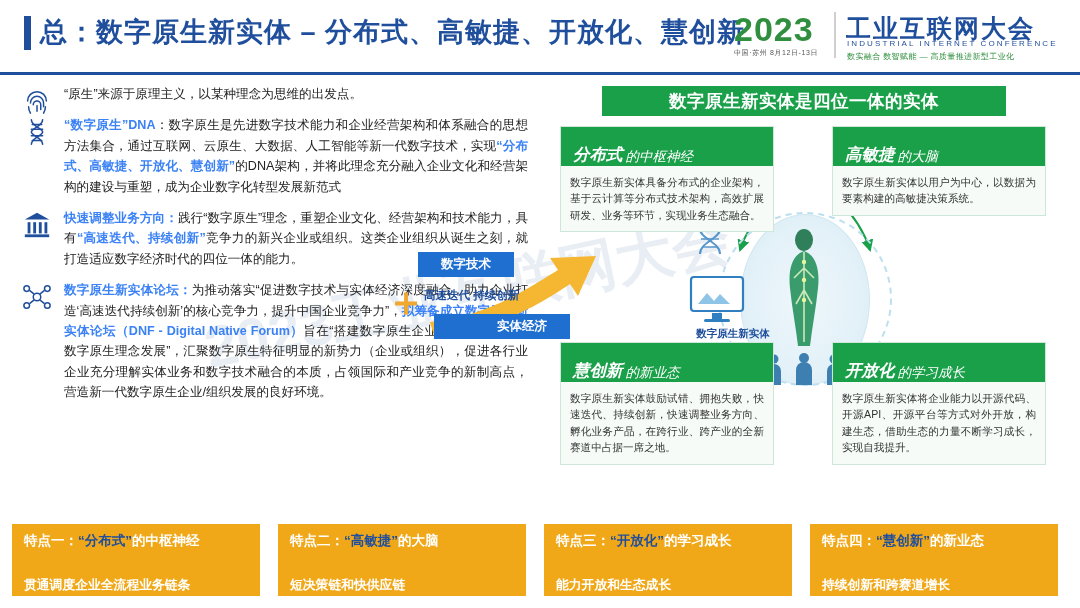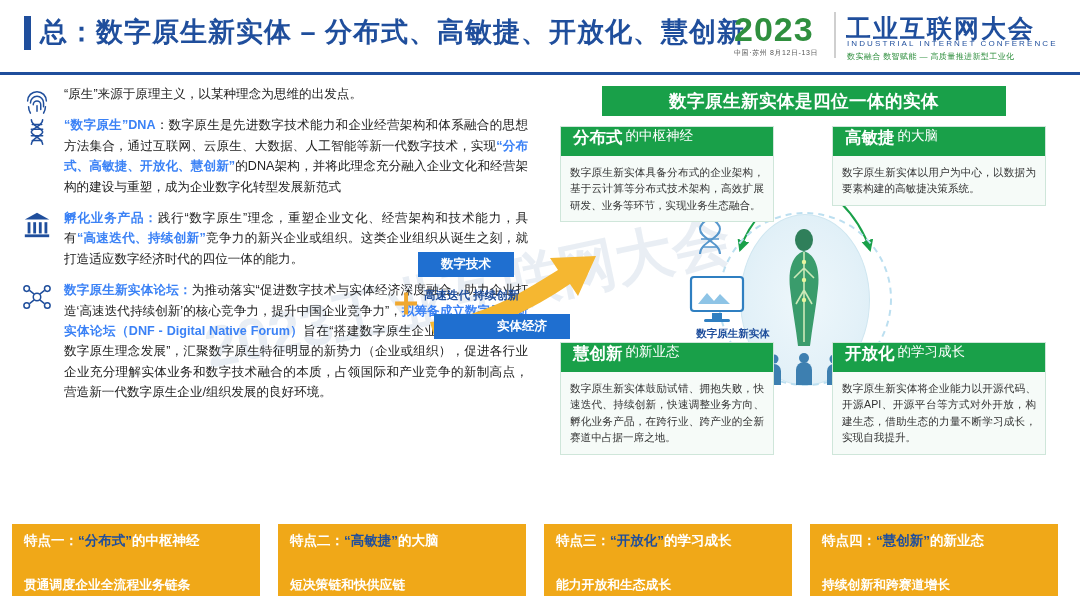--- a/index.html
+++ b/index.html
@@ -89,23 +89,24 @@
     position:absolute;left:62px;top:2px;width:404px;height:30px;
     background:#1f9d55;background:#19a049;
     color:#fff;font-size:17.5px;font-weight:bold;
     display:flex;align-items:center;justify-content:center;
     letter-spacing:.5px;
   }
   .quad{
     position:absolute;width:212px;border:1px solid #cfe6da;background:#f6fbf8;
   }
   .quad .qhead{
-    height:29px;background:#19a049;color:#fff;
-    display:flex;align-items:flex-start;padding-left:12px;
+    height:39px;background:#19a049;color:#fff;
+    display:flex;align-items:flex-end;padding-left:12px;
     font-size:15px;
+    font-style:italic;
   }
   .quad .qhead .kw{font-weight:bold;font-size:16.5px;}
   .quad .qhead .sfx{font-weight:normal;font-size:13.5px;margin-left:3px;}
   .quad .qbody{
     padding:8px 9px 8px 9px;
     font-size:10.6px;line-height:1.55;color:#333;text-align:justify;
   }
   #quad-tl{left:20px;top:42px;}
   #quad-tr{left:292px;top:42px;}
   #quad-bl{left:20px;top:258px;}
@@ -219,21 +220,21 @@
       <svg viewBox="0 0 32 32" fill="#1f4e9c">
         <path d="M16 3 3 10h26L16 3z"></path>
         <rect x="6" y="13" width="3" height="12"></rect>
           <rect x="12" y="13" width="3" height="12"></rect>
         <rect x="18" y="13" width="3" height="12"></rect>
           <rect x="24" y="13" width="3" height="12"></rect>
         <rect x="3" y="26" width="26" height="3"></rect>
       </svg>
     </span>
     <div class="ptext">
-      <b class="blue">孵化业务产品：</b>践行“数字原生”理念，重塑企业文化、经营架构和技术能力，具有<b class="blue">“高速迭代、持续创新”</b>竞争力的新兴企业或组织。这类企业组织从诞生之刻，就打造适应数字经济时代的四位一体的能力。
+      <b class="blue">快速调整业务方向：</b>践行“数字原生”理念，重塑企业文化、经营架构和技术能力，具有<b class="blue">“高速迭代、持续创新”</b>竞争力的新兴企业或组织。这类企业组织从诞生之刻，就打造适应数字经济时代的四位一体的能力。
     </div>
   </div>
 
   <div class="item">
     <span class="ico">
       <svg viewBox="0 0 32 32" fill="none" stroke="#1f4e9c" stroke-width="1.6">
         <circle cx="16" cy="16" r="4"></circle>
           <circle cx="5" cy="7" r="3"></circle>
           <circle cx="27" cy="7" r="3"></circle>
         <circle cx="5" cy="25" r="3"></circle>

